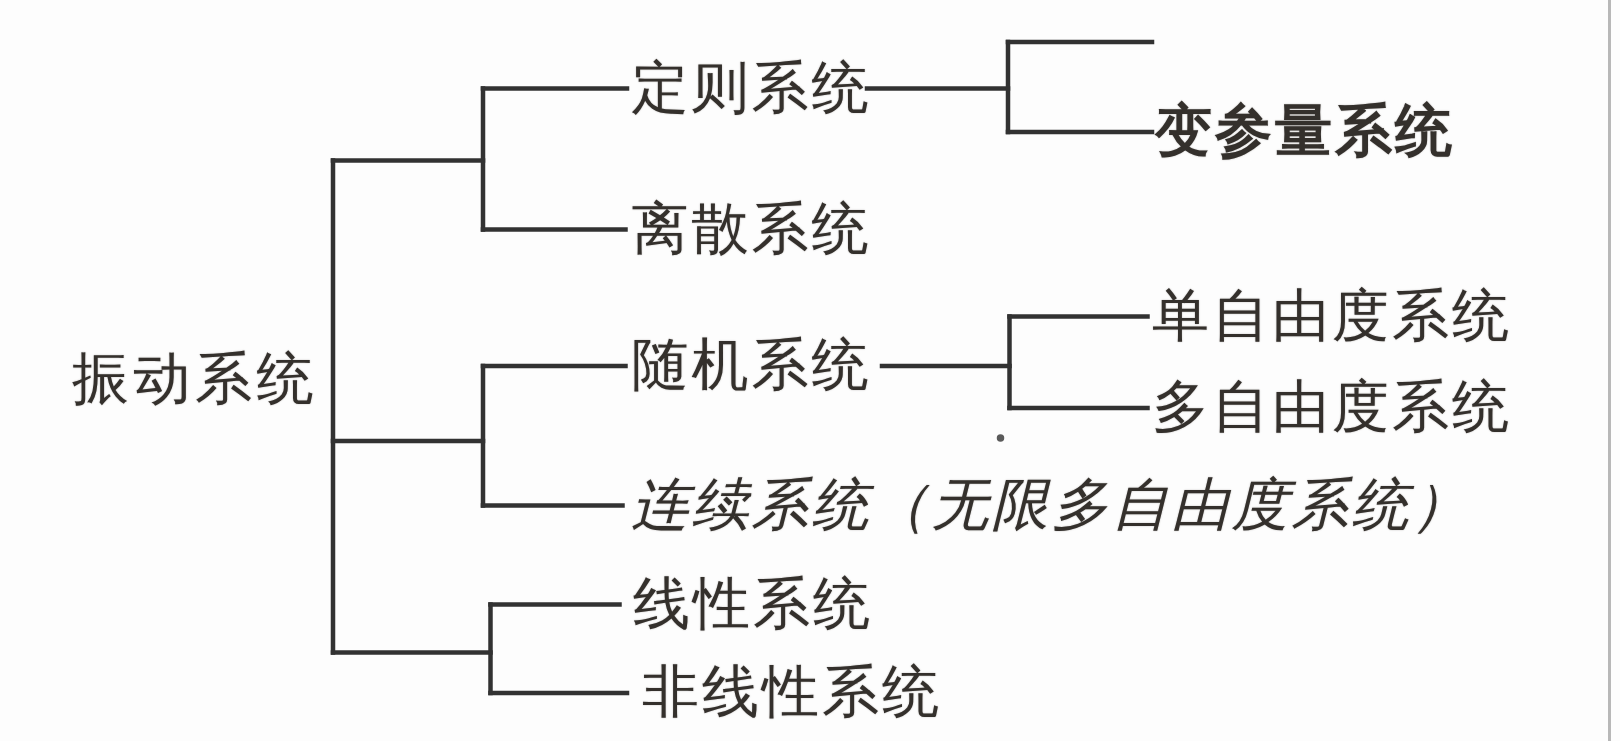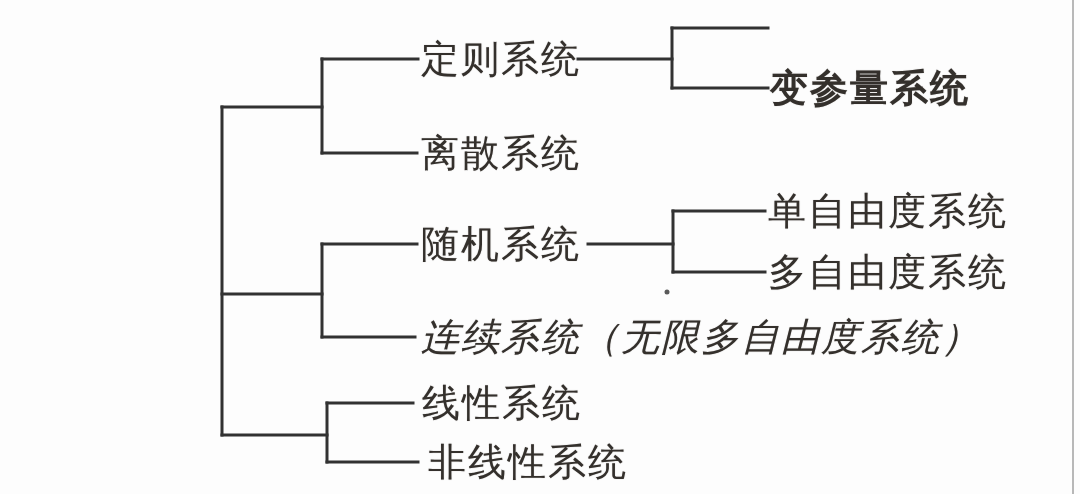--- a/index.html
+++ b/index.html
@@ -68,20 +68,21 @@
       <path d="M327,403 V462"></path>
       <path d="M327,403 H413"></path>
       <path d="M327,462 H418"></path>
     </g>
 
     <circle cx="667" cy="292" r="2.5" fill="#5a5a5a"></circle>
 
     <path d="M1073,0 V494" stroke="#b8b8b8" stroke-width="2"></path>
   </svg>
 
+  <div class="node-label root-label" style="left:48px; top:253px;">振动系统</div>
 
   <div class="node-label" style="left:421px; top:59px;">定则系统</div>
 
   <div class="node-label" style="left:421px; top:153px;">离散系统</div>
 
   <div class="node-label" style="left:421px; top:244px;">随机系统</div>
 
   <div class="node-label" style="left:421px; top:337px;font-style:italic;">连续系统（无限多自由度系统）</div>
 
   <div class="node-label" style="left:422px; top:403px;">线性系统</div>

